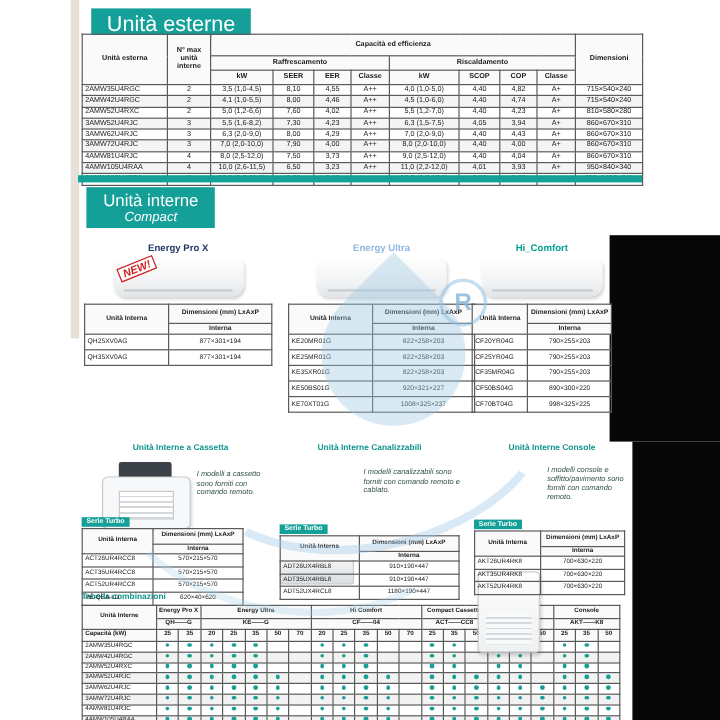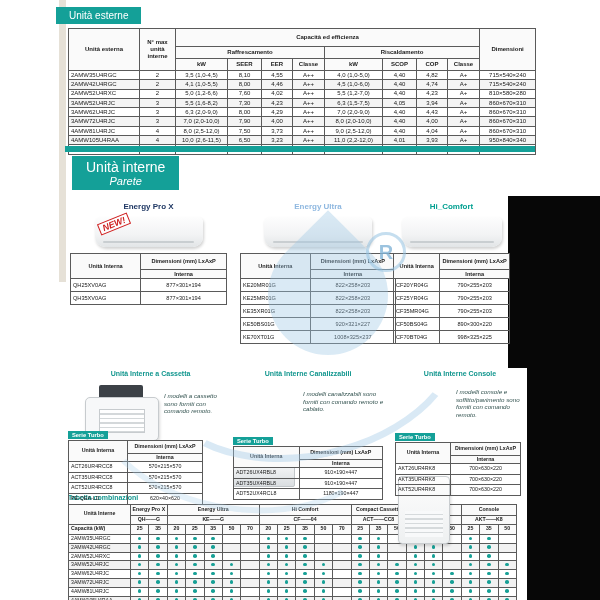--- a/index.html
+++ b/index.html
@@ -16,21 +16,21 @@
     background:rgba(158,199,228,0.38);border-radius:0 50% 50% 50%;transform:rotate(45deg);}
   .wm-ring{left:366px;top:232px;width:34px;height:34px;border:3px solid rgba(150,195,225,0.55);
     border-radius:50%;color:rgba(130,180,215,0.8);font-size:20px;font-weight:bold;
     display:flex;align-items:center;justify-content:center;}
   .wm-swoosh1{left:150px;top:255px;width:300px;height:190px;border:7px solid transparent;
     border-bottom-color:rgba(160,200,230,0.40);border-radius:50%;transform:rotate(-12deg);}
   .wm-swoosh2{left:95px;top:330px;width:280px;height:170px;border:6px solid transparent;
     border-bottom-color:rgba(170,208,235,0.30);border-radius:50%;transform:rotate(8deg);}
   
   .tealbox{background:#14a098;color:#fff;display:inline-block;}
-  .outdoor-title{left:56px;top:7px;padding:3px 13px;font-size:10px;}
+  .outdoor-title{left:76px;top:7px;padding:3px 13px;font-size:18px;}
   .indoor-title{left:72px;top:156px;padding:3px 14px;text-align:center;}
   .indoor-title .l1{font-size:14px;}
   .indoor-title .l2{font-size:11px;font-style:italic;}
   .divider{left:65px;top:146px;width:470px;height:6px;background:#14a098;}
   .sec-title{font-size:7px;font-weight:bold;color:#11968e;text-align:center;}
   .combo-title{left:68px;top:494px;font-size:7px;font-weight:bold;color:#11968e;}
   
   table{border-collapse:collapse;table-layout:fixed;background:transparent;}
   th,td{border:0.8px solid #5a5a5a;text-align:center;vertical-align:middle;
         padding:0.5px 1px;overflow:hidden;}
@@ -263,21 +263,21 @@
         <td>-</td>
         <td>950×1050×340</td>
       </tr>
     </tbody>
 </table>
 
 <div class="abs divider"></div>
 
 <div class="abs tealbox indoor-title">
   <div class="l1">Unità interne</div>
-  <div class="l2">Parete</div>
+  <div class="l2">Compact</div>
 </div>
 
 <div class="abs wall-col" style="left:70px;top:202px;width:157px;">
   <div class="wall-title" style="color:#1f3864">Energy Pro X</div>
   <div class="abs new-badge" style="left:28px;top:16px;">NEW!</div>
   <div class="ac-wall"></div>
   <table class="mini">
     <colgroup>
         <col style="width:45%">
         <col style="width:55%">

